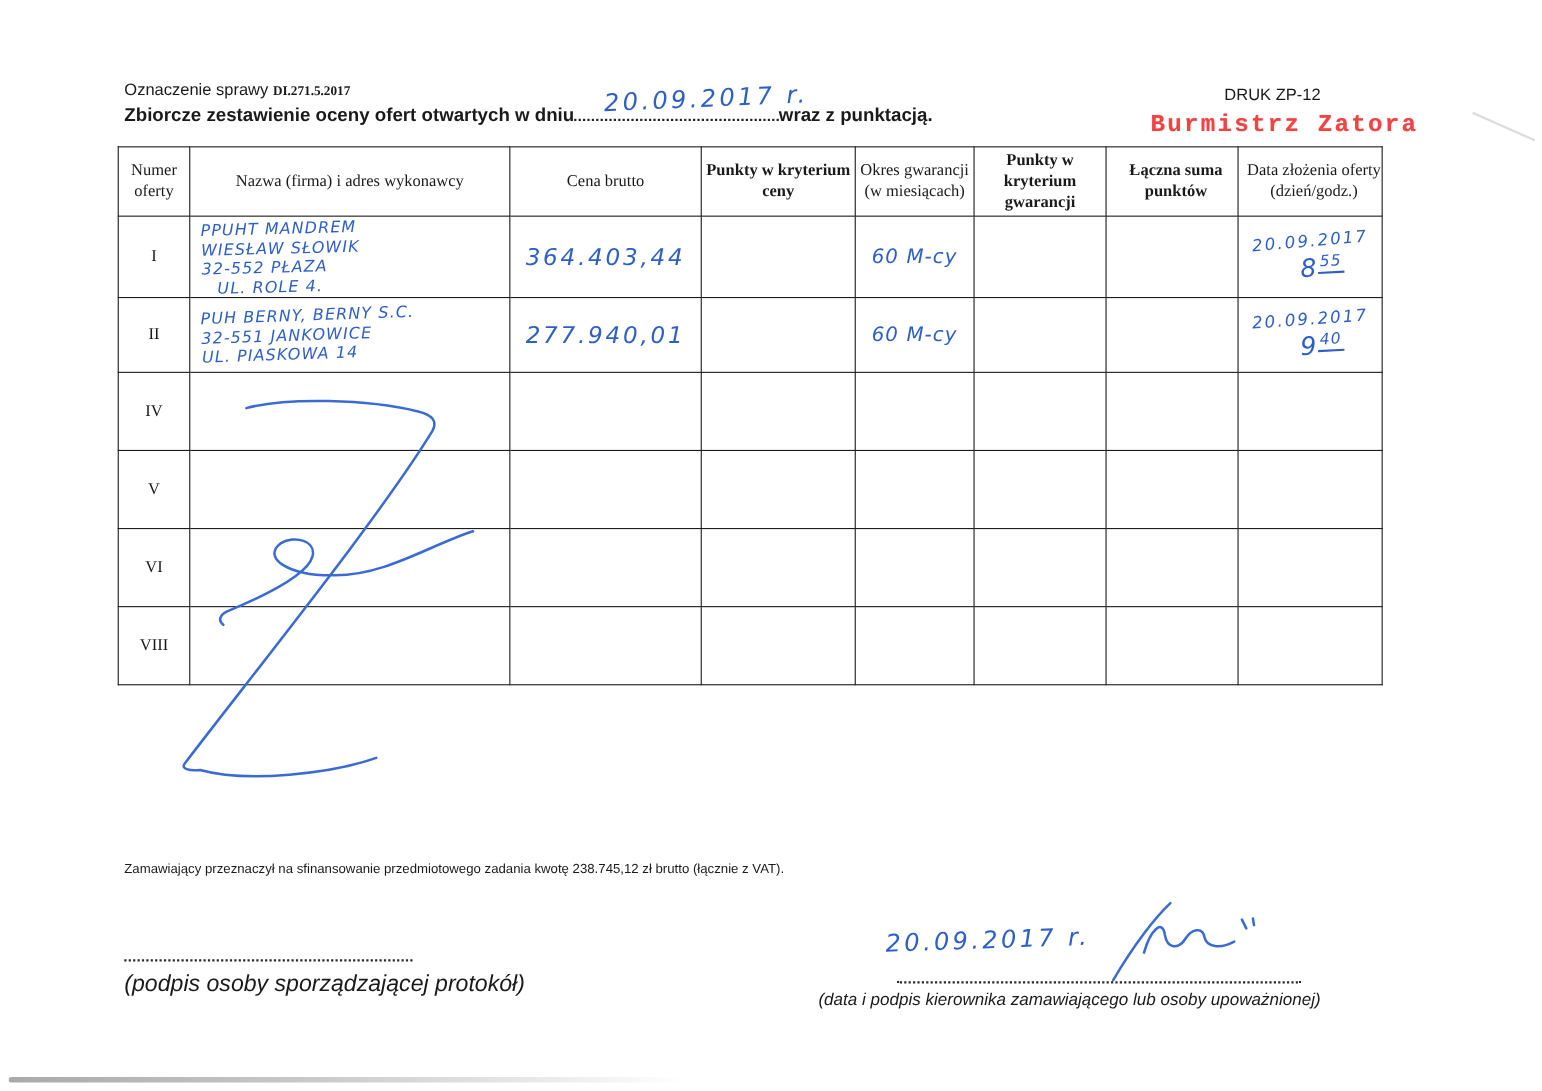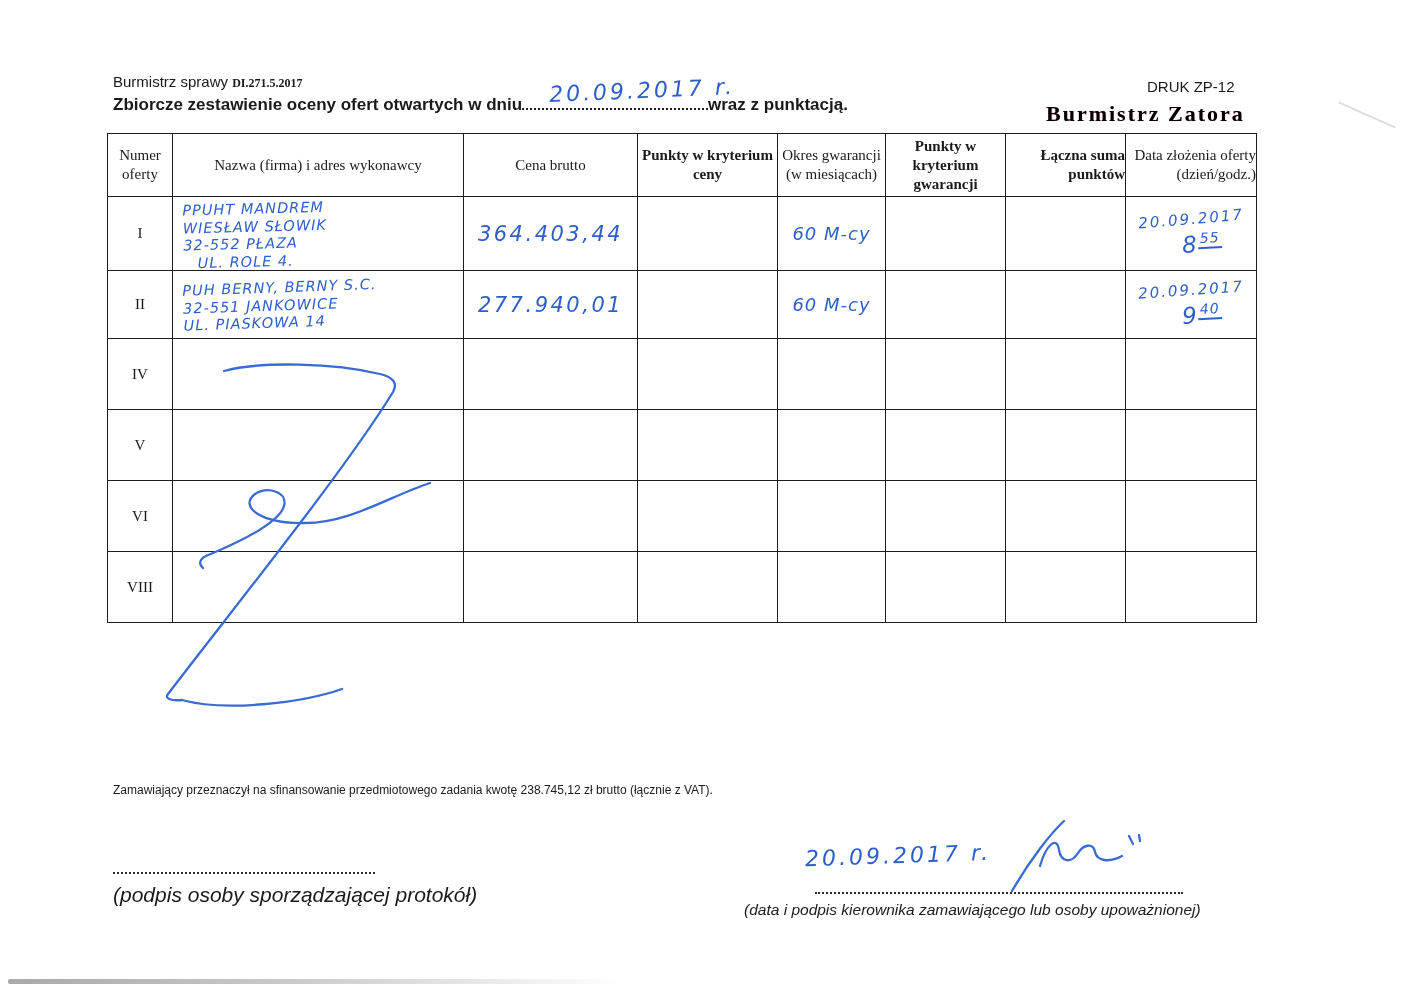--- a/index.html
+++ b/index.html
@@ -7,31 +7,31 @@
     width:1402px;height:992px;position:relative;background:#ffffff;
     font-family:"Liberation Sans",sans-serif;color:#1a1a1a;overflow:hidden;
   }
   
   .case-line{position:absolute;left:113px;top:73px;font-size:15px;}
   .case-line .case-num{font-family:"Liberation Serif",serif;font-weight:bold;font-size:12px;}
   .title-line{position:absolute;left:113px;top:95px;font-size:17px;font-weight:bold;white-space:nowrap;}
   .dots-leader{display:inline-block;width:186px;border-bottom:2.5px dotted #222;height:13px;}
   .hw{color:#2e5fc8;font-family:"DejaVu Sans",sans-serif;font-style:italic;letter-spacing:1.5px;}
   .hw-open-date{position:absolute;left:549px;top:78px;font-size:22px;transform:rotate(-2.5deg);letter-spacing:3px;white-space:nowrap;}
-  .form-code{position:absolute;left:1147px;top:78px;font-size:15px;}
-  .stamp{position:absolute;left:1046px;top:101px;font-family:Liberation Serif, serif;
-         font-weight:bold;font-size:22px;letter-spacing:2px;color:#000000;
+  .form-code{position:absolute;left:1113px;top:78px;font-size:15px;}
+  .stamp{position:absolute;left:1046px;top:101px;font-family:Liberation Mono, monospace;
+         font-weight:bold;font-size:22px;letter-spacing:2px;color:#ef4444;
          text-shadow:0 0 1px rgba(228,82,95,.55);white-space:nowrap;}
   
   .offers-table{position:absolute;left:107px;top:133px;border-collapse:collapse;table-layout:fixed;}
   .offers-table td,.offers-table th{border:1.6px solid #1c1c1c;padding:0;vertical-align:middle;
        font-family:"Liberation Serif",serif;font-size:15px;font-weight:normal;text-align:center;
        overflow:visible;position:relative;}
   .offers-table th.b{font-weight:bold;}
-  .offers-table th.left,.offers-table td.left{text-align:right;padding-left:7px;}
+  .offers-table th.left,.offers-table td.left{text-align:center;padding-left:7px;}
   .offers-table th{line-height:19px;}
   .rownum{font-size:16px;}
   
   .hw-name{font-size:14.5px;line-height:17.5px;text-align:left;padding-left:10px;
            transform:rotate(-1.5deg);letter-spacing:1px;white-space:nowrap;}
   .hw-name .indent{padding-left:14px;}
   .hw-price{font-size:21px;letter-spacing:2.5px;transform:rotate(-2deg);white-space:nowrap;}
   .hw-warranty{font-size:18px;letter-spacing:1px;transform:rotate(-1deg);white-space:nowrap;}
   .hw-datecell{text-align:left;padding-left:12px;}
   .hw-date{display:block;font-size:15px;letter-spacing:2px;transform:rotate(-5deg);white-space:nowrap;}
@@ -49,21 +49,21 @@
   .sig-right-label{position:absolute;left:744px;top:901px;font-size:15.5px;font-style:italic;}
   
   .artifact-bar{position:absolute;left:8px;top:979px;width:615px;height:5px;border-radius:2px;
        background:linear-gradient(to right,#a9a9a9,#c9c9c9 45%,#e6e6e6 75%,rgba(255,255,255,0));}
   .artifact-corner{position:absolute;left:1336px;top:114px;width:62px;height:2px;background:#dcdcdc;transform:rotate(24deg);}
 </style>
 </head>
 <body>
 
 <div class="case-line">
-  <span>Burmistrz sprawy</span>
+  <span>Oznaczenie sprawy</span>
   <span class="case-num">DI.271.5.2017</span>
 </div>
 
 <div class="title-line"><span>Zbiorcze zestawienie oceny ofert  otwartych w dniu</span><span class="dots-leader"></span><span>wraz z punktacją.</span></div>
 
 <div class="hw hw-open-date">20.09.2017 r.</div>
 
 <div class="form-code">DRUK ZP-12</div>
 <div class="stamp">Burmistrz Zatora</div>
 

